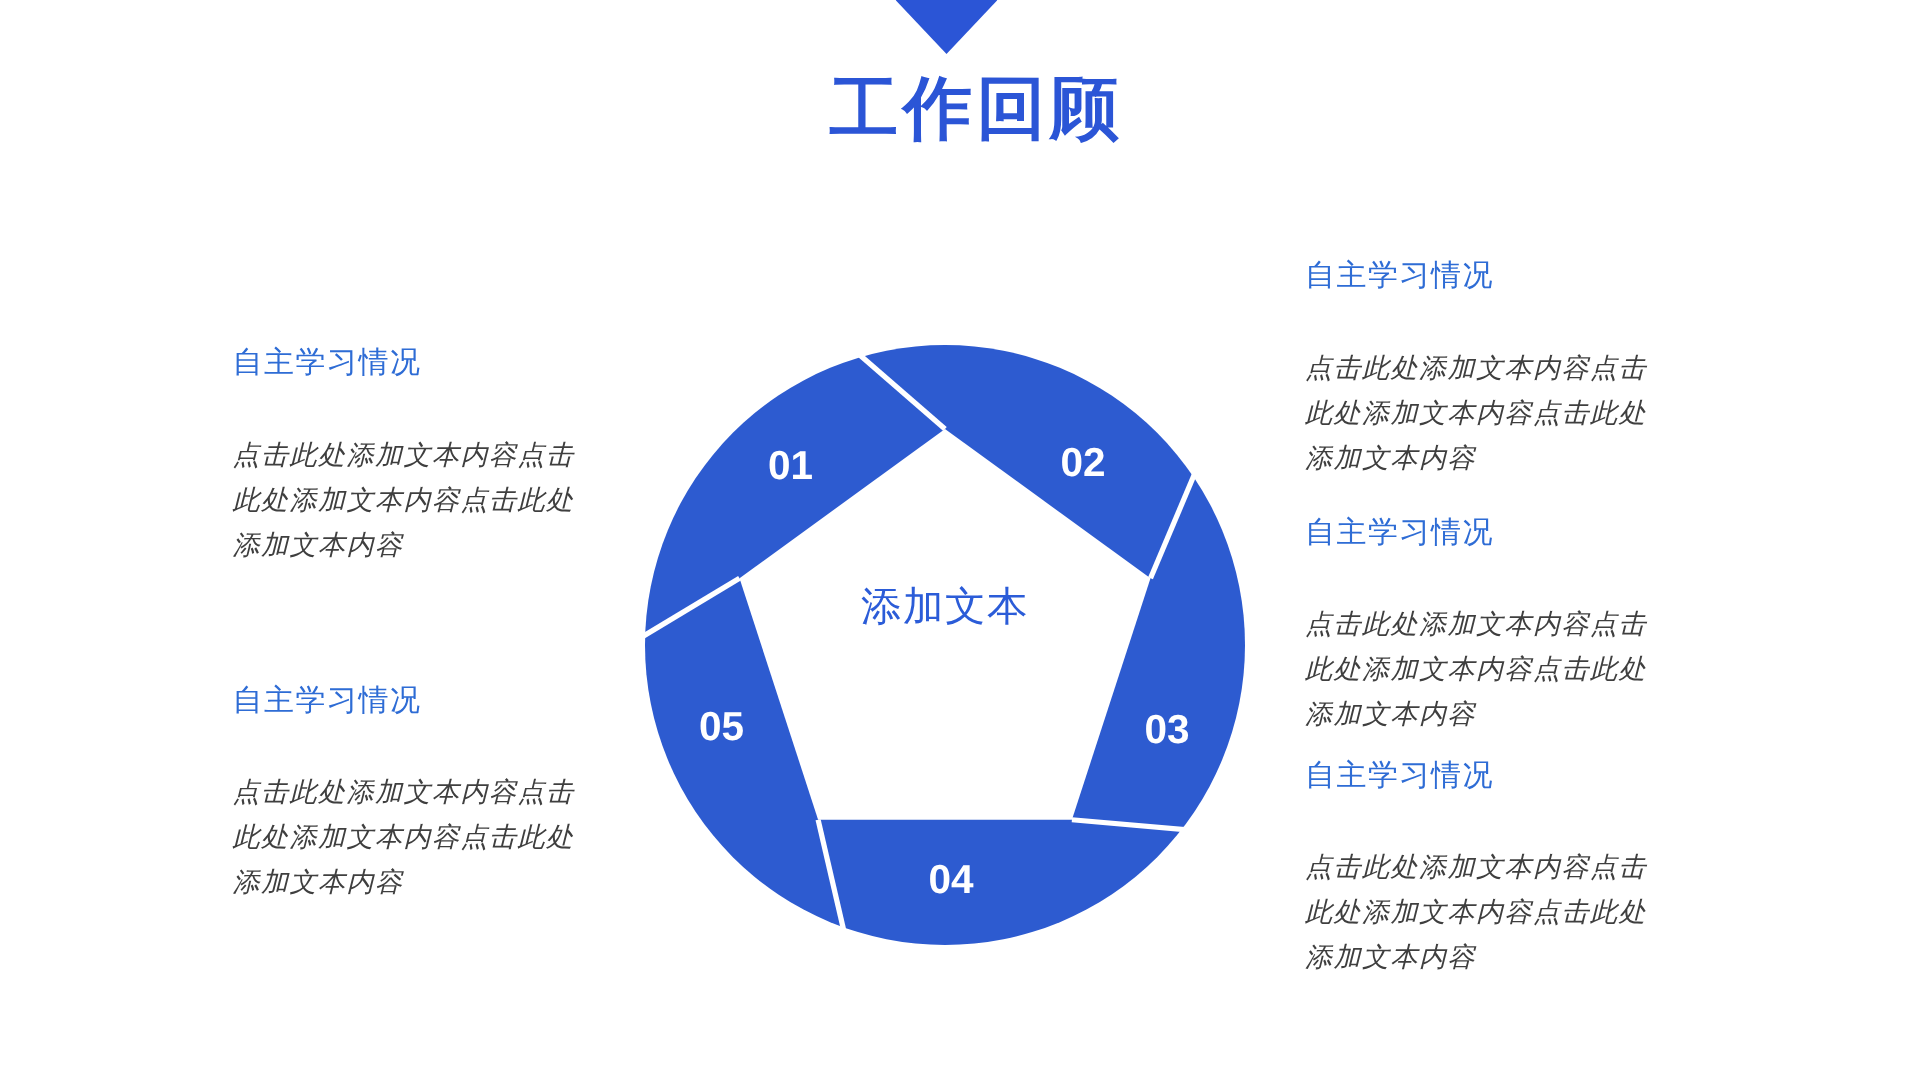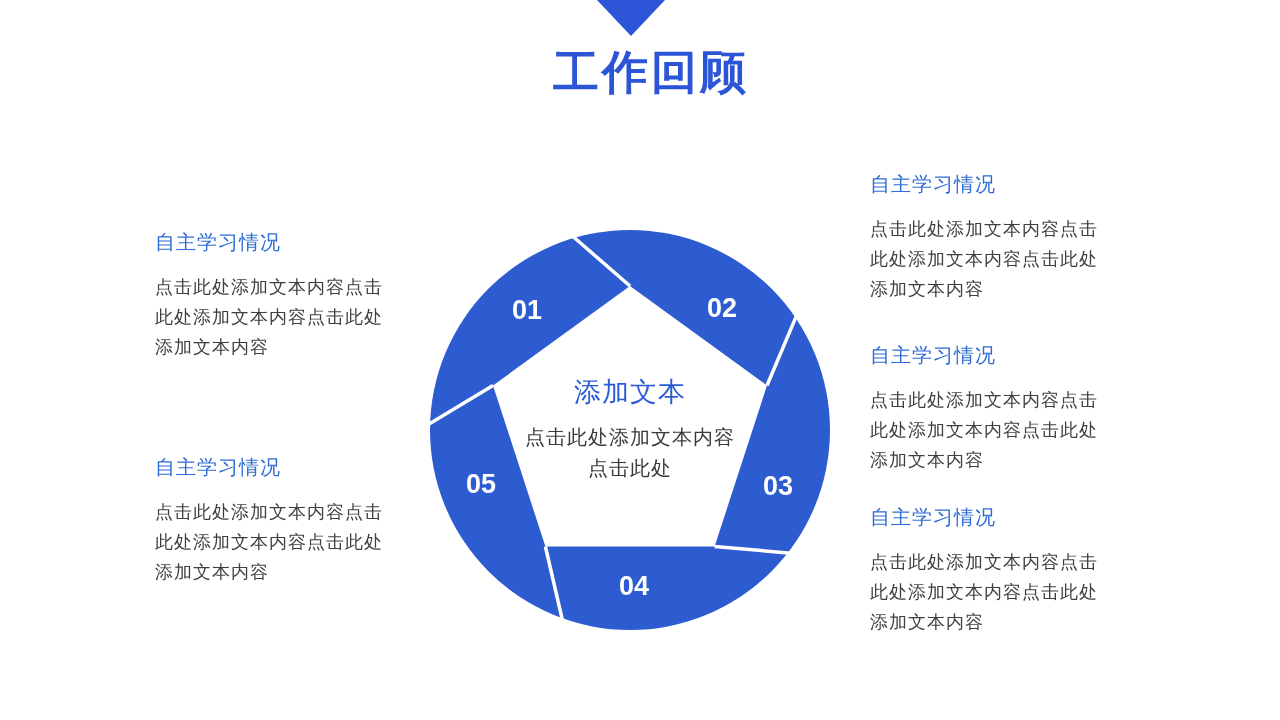--- a/index.html
+++ b/index.html
@@ -15,40 +15,40 @@
   .slide-title{
     position:absolute;left:478px;top:44px;width:346px;margin:0;
     text-align:center;font-size:46px;font-weight:700;color:#2b55d6;
     letter-spacing:3px;line-height:56px;white-space:nowrap;
   }
   .text-block{position:absolute;width:262px;}
   .text-block h2{
     margin:0;font-size:20px;font-weight:400;color:#2e6cd5;
     line-height:30px;letter-spacing:1px;white-space:nowrap;
   }
-  .text-block .body{margin-top:15px;}
+  .text-block .body{margin-top:31px;font-style:italic;}
   .text-block .body p{
     margin:0;font-size:18px;line-height:30px;color:#3f3f3f;
     letter-spacing:1px;white-space:nowrap;
   }
   .lb1{left:155px;top:227px;}
   .lb2{left:155px;top:452px;}
   .rb1{left:870px;top:169px;}
   .rb2{left:870px;top:340px;}
   .rb3{left:870px;top:502px;}
   .diagram-svg{position:absolute;left:427px;top:227px;width:406px;height:406px;}
   .seg-number{
     font-family:"Liberation Sans", sans-serif;
     font-size:27px;font-weight:700;fill:#ffffff;
   }
   .center-text{
     position:absolute;left:490px;top:371px;width:280px;text-align:center;
   }
   .center-title{
-    margin:4px;font-size:27px;font-weight:400;color:#2b5cd8;
+    margin:16px;font-size:27px;font-weight:400;color:#2b5cd8;
     line-height:34px;letter-spacing:1px;white-space:nowrap;
   }
   .center-body{margin-top:13px;}
   .center-body p{
     margin:0;font-size:20px;line-height:31px;color:#3a3a3a;
     letter-spacing:1px;white-space:nowrap;
   }
 </style>
 </head>
 <body>
@@ -116,19 +116,15 @@
     </g>
     <text class="seg-number" x="100" y="92" text-anchor="middle">01</text>
     <text class="seg-number" x="295" y="90" text-anchor="middle">02</text>
     <text class="seg-number" x="351" y="268" text-anchor="middle">03</text>
     <text class="seg-number" x="207" y="368" text-anchor="middle">04</text>
     <text class="seg-number" x="54" y="266" text-anchor="middle">05</text>
   </svg>
 
   <div class="center-text">
     <p class="center-title">添加文本</p>
-    <div class="center-body">
-      <p>点击此处添加文本内容</p>
-      <p>点击此处</p>
-    </div>
   </div>
 
 </div>
 
 </body></html>

